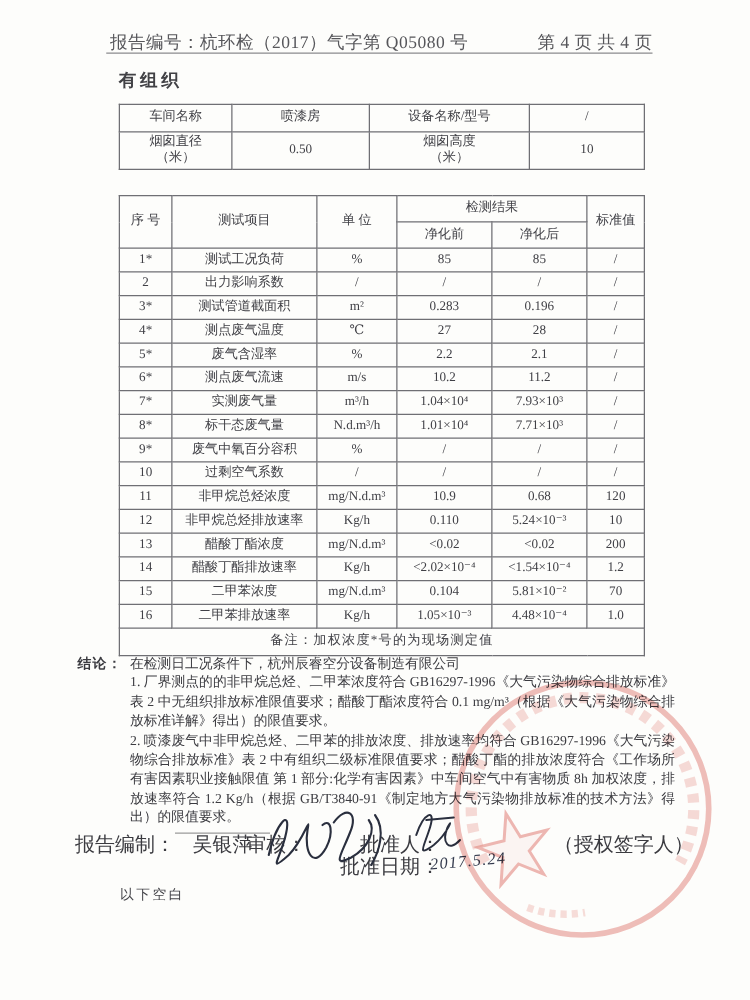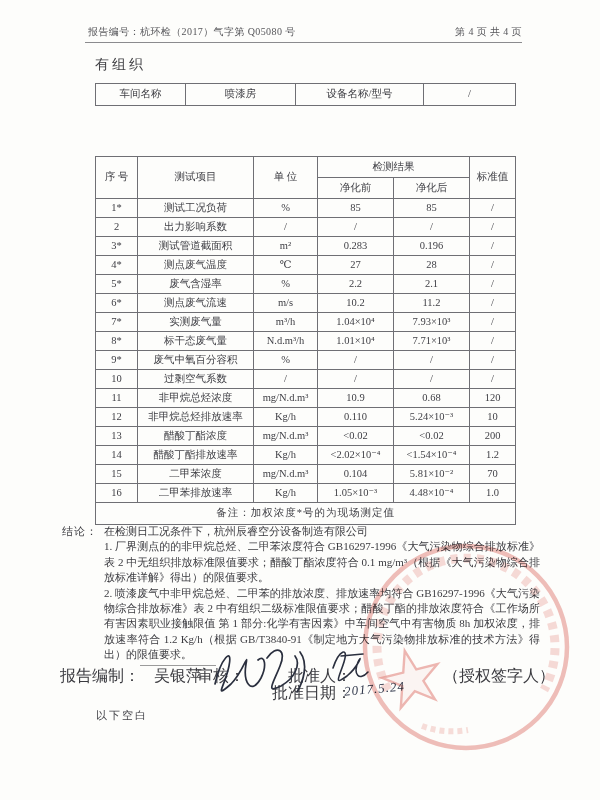--- a/index.html
+++ b/index.html
@@ -4,41 +4,41 @@
 <style>
   html,body{margin:0;padding:0;background:#ffffff;}
   .page{
     position:relative;width:600px;height:800px;overflow:hidden;
     background:#fdfdfb;
     font-family:"Liberation Serif","DejaVu Serif",serif;
     color:#3a3a3a;
   }
   
   .hdr{position:absolute;top:25px;left:88px;width:434px;display:flex;
-       justify-content:space-between;font-size:10px;color:#56565a;letter-spacing:.4px;}
+       justify-content:space-between;font-size:14px;color:#56565a;letter-spacing:.4px;}
   .hdr-rule{position:absolute;top:42px;left:85px;width:437px;border-top:1.6px solid #8b8b8e;}
-  .section-title{position:absolute;top:56px;left:95px;font-size:14px;font-weight:normal;
+  .section-title{position:absolute;top:56px;left:95px;font-size:14px;font-weight:bold;
        letter-spacing:3px;color:#414145;}
   
   .tbl{border-collapse:collapse;table-layout:fixed;text-align:center;
        font-size:10.5px;color:#404046;}
   .tbl td,.tbl th{border:1px solid #6f6f74;padding:0 2px;font-weight:normal;line-height:1.2;
        overflow:hidden;}
   .info{position:absolute;top:83px;left:95px;width:420px;}
   .info tr{height:22px;}
   .info tr.tall{height:30px;}
   .main{position:absolute;top:156px;left:95px;width:420px;}
   .main thead tr{height:21px;}
   .main tbody tr{height:19px;}
   .main .note-cell{letter-spacing:1px;height:21px;}
   .two-line div{line-height:1.15;}
   
   .conclusion{position:absolute;top:524px;left:62px;width:478px;font-size:11px;
        line-height:15.4px;color:#3b3b40;}
-  .c-label{position:absolute;left:0;top:0;letter-spacing:1px;}
+  .c-label{position:absolute;left:0;top:0;letter-spacing:1px;font-weight:bold;}
   .c-body{margin-left:42px;width:436px;text-align:justify;}
   .c-body p{margin:0 0 0 0;}
   
   .sig{position:absolute;font-size:16px;color:#3b3b40;white-space:nowrap;}
   .overline-name{border-top:1px solid #9b9b9b;padding:1px 14px 0 14px;}
   .date-value{position:absolute;left:344px;top:681px;font-size:13px;font-style:italic;
        color:#333a4d;transform:rotate(-5deg);letter-spacing:1px;}
   .blank-note{position:absolute;left:96px;top:708px;font-size:11px;letter-spacing:2px;color:#45454a;}
   
   .ink-svg{position:absolute;left:205px;top:638px;pointer-events:none;}
@@ -64,20 +64,32 @@
         <col style="width:110px">
         <col style="width:128px">
         <col style="width:92px">
       </colgroup>
     <tbody>
       <tr>
         <td>车间名称</td>
         <td>喷漆房</td>
         <td>设备名称/型号</td>
         <td>/</td>
+      </tr>
+      <tr class="tall">
+        <td class="two-line">
+          <div>烟囱直径</div>
+          <div>（米）</div>
+        </td>
+        <td>0.50</td>
+        <td class="two-line">
+          <div>烟囱高度</div>
+          <div>（米）</div>
+        </td>
+        <td>10</td>
       </tr>
     </tbody>
   </table>
 
   <table class="tbl main">
     <colgroup>
         <col style="width:42px">
         <col style="width:116px">
         <col style="width:64px">
         <col style="width:76px">

